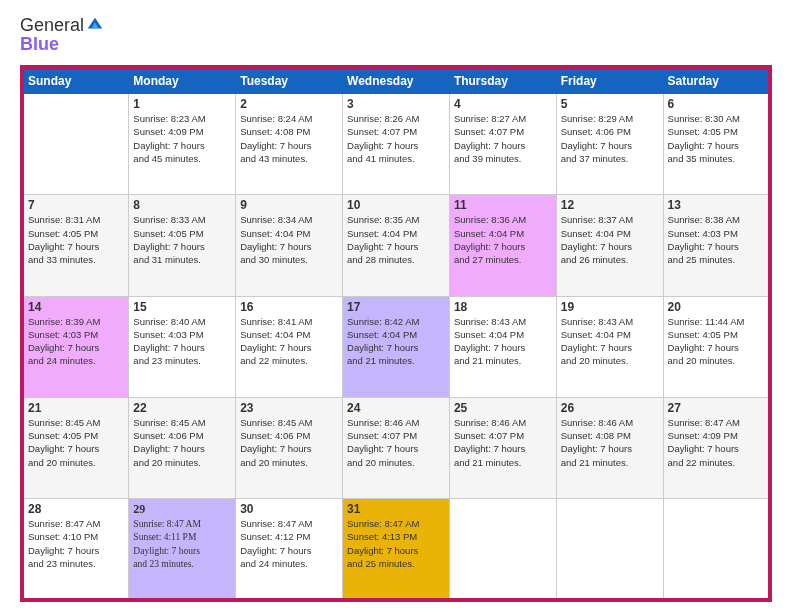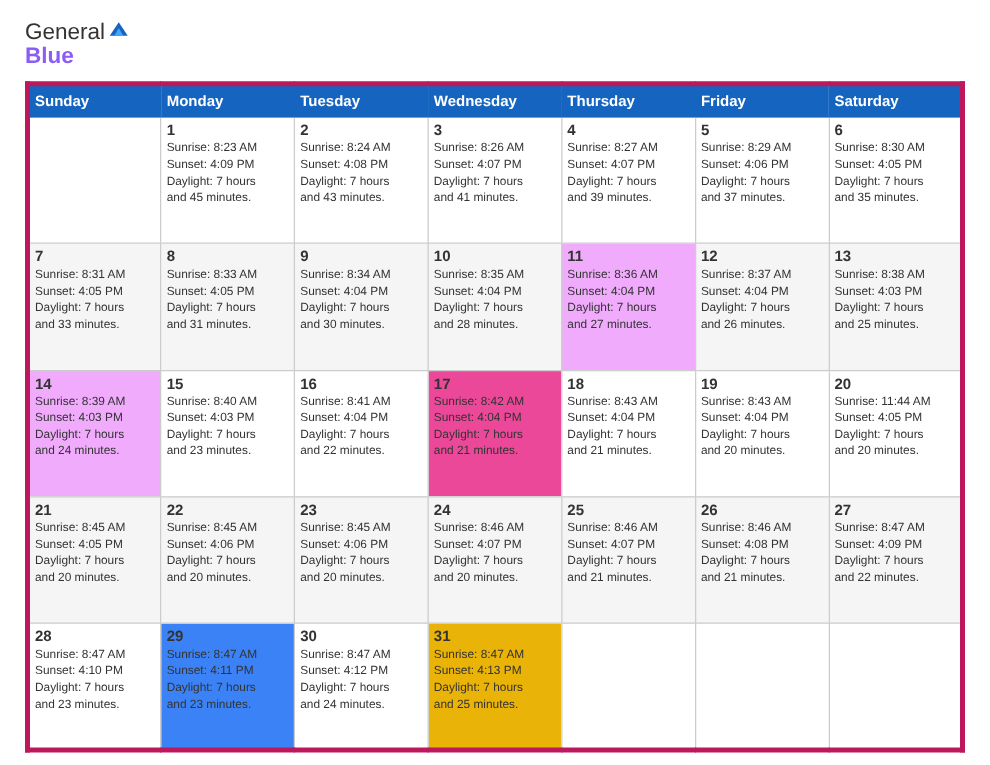--- a/index.html
+++ b/index.html
@@ -190,21 +190,21 @@
             <div class="cell-info"><span>Sunrise: 8:39 AM</span><br><span>Sunset: 4:03 PM</span><br><span>Daylight: 7 hours</span><br><span>and 24 minutes.</span></div>
           </td>
           <td style="background: rgb(255, 255, 255);">
             <span class="day-number">15</span>
             <div class="cell-info"><span>Sunrise: 8:40 AM</span><br><span>Sunset: 4:03 PM</span><br><span>Daylight: 7 hours</span><br><span>and 23 minutes.</span></div>
           </td>
           <td style="background: rgb(255, 255, 255);">
             <span class="day-number">16</span>
             <div class="cell-info"><span>Sunrise: 8:41 AM</span><br><span>Sunset: 4:04 PM</span><br><span>Daylight: 7 hours</span><br><span>and 22 minutes.</span></div>
           </td>
-          <td style="background: #ec4899;">
+          <td style="background: #c4b5fd;">
             <span class="day-number">17</span>
             <div class="cell-info"><span>Sunrise: 8:42 AM</span><br><span>Sunset: 4:04 PM</span><br><span>Daylight: 7 hours</span><br><span>and 21 minutes.</span></div>
           </td>
           <td style="background: rgb(255, 255, 255);">
             <span class="day-number">18</span>
             <div class="cell-info"><span>Sunrise: 8:43 AM</span><br><span>Sunset: 4:04 PM</span><br><span>Daylight: 7 hours</span><br><span>and 21 minutes.</span></div>
           </td>
           <td style="background: rgb(255, 255, 255);">
             <span class="day-number">19</span>
             <div class="cell-info"><span>Sunrise: 8:43 AM</span><br><span>Sunset: 4:04 PM</span><br><span>Daylight: 7 hours</span><br><span>and 20 minutes.</span></div>
@@ -242,21 +242,21 @@
           <td style="background: rgb(245, 245, 245);">
             <span class="day-number">27</span>
             <div class="cell-info"><span>Sunrise: 8:47 AM</span><br><span>Sunset: 4:09 PM</span><br><span>Daylight: 7 hours</span><br><span>and 22 minutes.</span></div>
           </td>
         </tr>
         <tr>
           <td style="background: rgb(255, 255, 255);">
             <span class="day-number">28</span>
             <div class="cell-info"><span>Sunrise: 8:47 AM</span><br><span>Sunset: 4:10 PM</span><br><span>Daylight: 7 hours</span><br><span>and 23 minutes.</span></div>
           </td>
-          <td style="background: #3b82f6;">
+          <td style="background: #c4b5fd; font-family: Liberation Serif, serif;">
             <span class="day-number">29</span>
             <div class="cell-info"><span>Sunrise: 8:47 AM</span><br><span>Sunset: 4:11 PM</span><br><span>Daylight: 7 hours</span><br><span>and 23 minutes.</span></div>
           </td>
           <td style="background: rgb(255, 255, 255);">
             <span class="day-number">30</span>
             <div class="cell-info"><span>Sunrise: 8:47 AM</span><br><span>Sunset: 4:12 PM</span><br><span>Daylight: 7 hours</span><br><span>and 24 minutes.</span></div>
           </td>
           <td style="background: #eab308;">
             <span class="day-number">31</span>
             <div class="cell-info"><span>Sunrise: 8:47 AM</span><br><span>Sunset: 4:13 PM</span><br><span>Daylight: 7 hours</span><br><span>and 25 minutes.</span></div>

